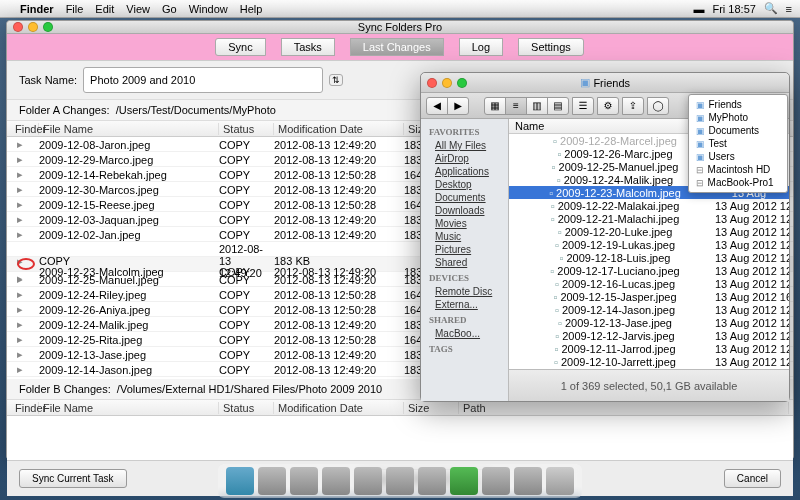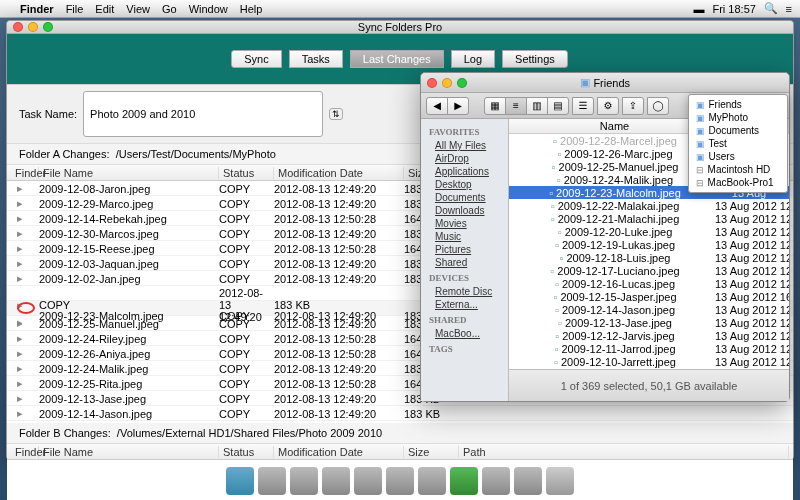--- a/index.html
+++ b/index.html
@@ -3,27 +3,27 @@
 <meta charset="utf-8">
 <style>
 * { margin:0; padding:0; box-sizing:border-box; font-family:'Lucida Grande','Helvetica Neue',sans-serif; font-size:11px; }
 body { width:800px; height:500px; background:linear-gradient(#4a6a8a,#2a4a6a); overflow:hidden; position:relative; }
 .menubar { height:18px; background:linear-gradient(#fafafa,#e0e0e0); display:flex; align-items:center; padding:0 8px; gap:12px; border-bottom:1px solid #aaa; font-size:12px; }
 .menubar .right { margin-left:auto; display:flex; gap:8px; align-items:center; }
 .mainwin { position:absolute; top:20px; left:6px; right:6px; height:440px; background:#f0f0f0; border:1px solid #999; border-radius:4px; box-shadow:0 4px 20px rgba(0,0,0,.3); display:flex; flex-direction:column; }
 .titlebar { height:20px; background:linear-gradient(#e8e8e8,#cdcdcd); border-bottom:1px solid #aaa; display:flex; align-items:center; justify-content:center; font-size:12px; position:relative; border-radius:4px 4px 0 0; }
 .traffic { position:absolute; left:6px; display:flex; gap:5px; }
 .traffic span { width:10px; height:10px; border-radius:50%; border:1px solid rgba(0,0,0,.2); }
-.tabs { display:flex; justify-content:center; padding:16px 0; gap:8px; background:#0f766e; border-bottom:1px solid #ccc; }
+.tabs { display:flex; justify-content:center; padding:4px 0; gap:16px; background:#f9a8d4; border-bottom:1px solid #ccc; }
 .tabs button { background:linear-gradient(#fdfdfd,#e6e6e6); border:1px solid #aaa; padding:2px 12px; font-size:11px; margin-left:-1px; }
 .tabs button:first-child { border-radius:3px 0 0 3px; }
 .tabs button:last-child { border-radius:0 3px 3px 0; }
 .tabs button.active { background:linear-gradient(#bcbcbc,#9e9e9e); color:#fff; }
 .taskrow { display:flex; align-items:center; padding:6px 12px; gap:6px; background:#f0f0f0; border-bottom:1px solid #ddd; }
-.taskrow input { flex:0 1 240px; background:#fff; border:1px solid #aaa; border-radius:3px; padding:16px 6px; font-size:11px; }
+.taskrow input { flex:0 1 240px; background:#fff; border:1px solid #aaa; border-radius:3px; padding:6px 6px; font-size:11px; }
 .taskrow .spacer { flex:1; }
 .section-hdr { padding:4px 12px; font-size:11px; background:#f4f4f4; border-bottom:1px solid #ddd; }
 .tblhead, .tblrow { display:grid; grid-template-columns:28px 180px 55px 130px 55px 1fr; align-items:center; padding:1px 4px; font-size:10px; }
 .tblhead { background:linear-gradient(#fafafa,#ececec); border-bottom:1px solid #ccc; color:#333; font-size:10px; height:16px; }
 .tblhead > div { border-right:1px solid #ddd; padding-left:4px; }
 .tblbody { background:#fff; overflow:hidden; }
 .tblrow { border-bottom:1px solid #f0f0f0; height:15px; }
 .tblrow.sel { background:#f5f5f5; }
 .tblrow .arrow { color:#888; padding-left:6px; }
 .tblrow .marked::before { content:""; display:inline-block; width:14px; height:8px; border:2px solid #e03030; border-radius:50%; margin-right:2px; }
@@ -40,21 +40,21 @@
 .finderwin .toolbar .seg { display:flex; }
 .finderwin .toolbar button { width:22px; height:18px; background:linear-gradient(#fdfdfd,#e0e0e0); border:1px solid #999; font-size:10px; display:flex; align-items:center; justify-content:center; }
 .finderwin .toolbar .seg button { margin-left:-1px; }
 .finderwin .toolbar .seg button:first-child { border-radius:3px 0 0 3px; }
 .finderwin .toolbar .seg button:last-child { border-radius:0 3px 3px 0; }
 .finderbody { flex:1; display:flex; overflow:hidden; }
 .sidebar { width:88px; background:#e5e8ec; border-right:1px solid #bbb; padding:4px 0; overflow:hidden; }
 .sidebar .grp { font-size:9px; color:#7a7a7a; font-weight:bold; padding:4px 8px 2px; text-transform:uppercase;font-family:Liberation Serif, serif; }
 .sidebar .itm { padding:1px 0 1px 14px; font-size:10px; color:#333; white-space:nowrap; overflow:hidden; text-overflow:ellipsis;text-decoration:underline; }
 .filecol { flex:1; background:#fff; display:flex; flex-direction:column; }
-.filehdr { display:grid; grid-template-columns:1fr 68px; background:linear-gradient(#fafafa,#ececec); border-bottom:1px solid #ccc; font-size:10px; height:15px;text-align:center; }
+.filehdr { display:grid; grid-template-columns:1fr 68px; background:linear-gradient(#fafafa,#ececec); border-bottom:1px solid #ccc; font-size:10px; height:15px; }
 .filehdr > div { padding:1px 6px; border-right:1px solid #ddd; }
 .filelist { flex:1; overflow:hidden; }
 .frow { display:grid; grid-template-columns:1fr 68px; font-size:10px; padding:0 6px; height:13px; align-items:center; white-space:nowrap;text-align:center; }
 .frow.dim { color:#aaa; }
 .frow.sel { background:#3875d7; color:#fff; }
 .frow .fname::before { content:"▫ "; color:#8aa; }
 .frow.sel .fname::before { color:#cde; }
 .statusbar { height:32px; background:linear-gradient(#ececec,#d8d8d8); border-top:1px solid #bbb; font-size:11px; color:#555; display:flex; align-items:center; justify-content:center; }
 .pathpop { position:absolute; top:94px; right:12px; width:100px; background:#fff; border:1px solid #999; border-radius:3px; box-shadow:0 2px 10px rgba(0,0,0,.3); padding:3px; z-index:50; }
 .pathpop .pitm { font-size:10px; padding:1px 4px; display:flex; align-items:center; gap:4px; }

